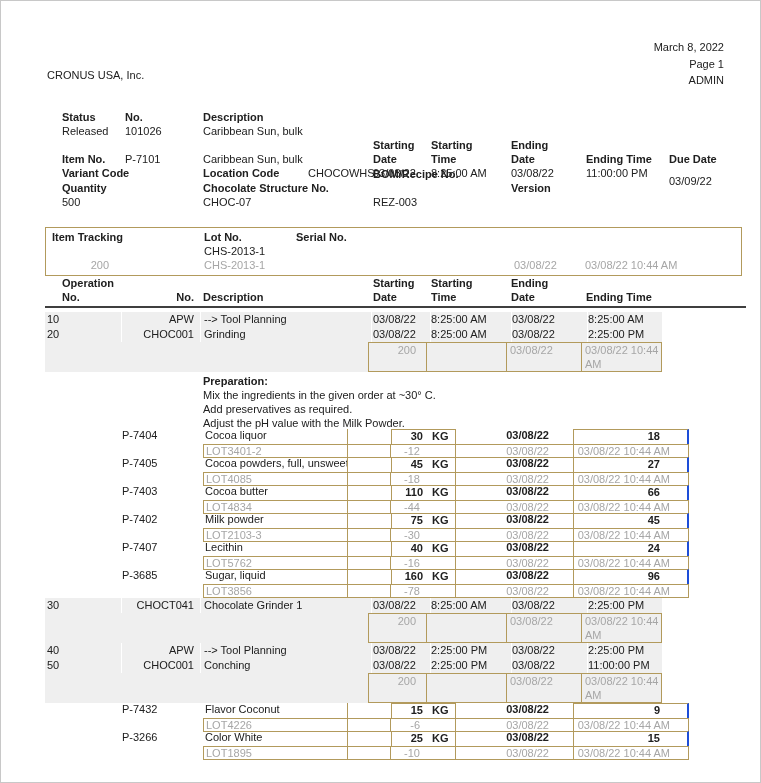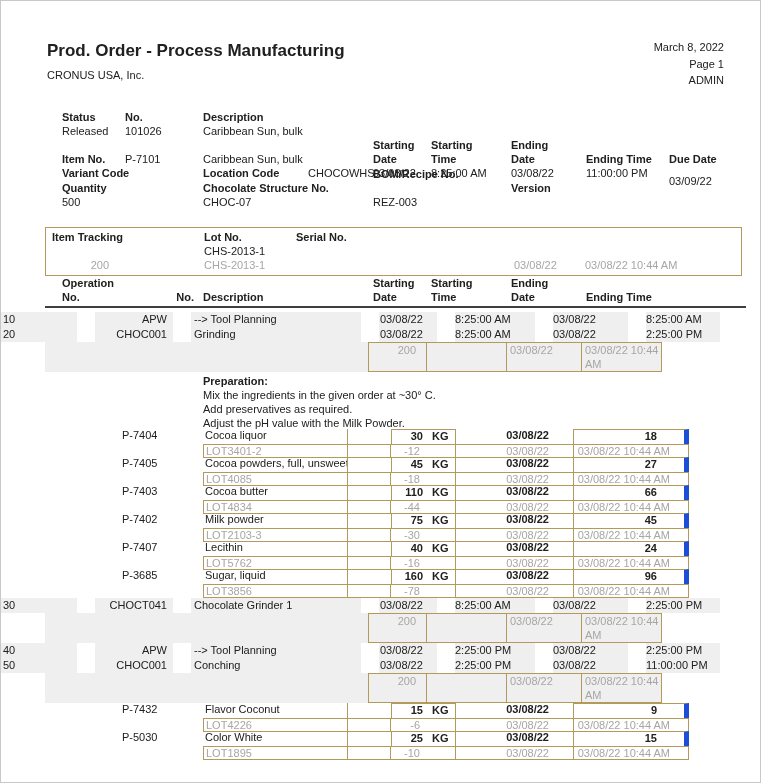--- a/index.html
+++ b/index.html
@@ -20,21 +20,21 @@
   
   .track{position:absolute;left:44px;top:226px;width:697px;height:49px;border:1px solid #b29a5c}
   .track .a{top:0}
   .t1{left:6px}.t3{left:158px}.t5{left:250px}
   .tqty{left:0;width:63px;text-align:right}
   .td1{left:468px}.td2{left:539px}
   
   .hr2{position:absolute;left:44px;top:305px;width:701px;border-top:2px solid #3f3f3f}
   
   .ops{position:absolute;left:0;top:311px;width:761px}
-  .oprow{width:669px;height:15px;display:grid;grid-template-columns:76px 78px 170px 58px 80px 75px 74px;column-gap:18px}
+  .oprow{margin-left:44px;width:669px;height:15px;display:grid;grid-template-columns:76px 78px 170px 58px 80px 75px 74px;column-gap:1px}
   .oprow>div{background:#efefef;line-height:15px;white-space:nowrap;overflow:hidden}
   .oprow .c1{padding-left:2px}
   .oprow .c2{text-align:right;padding-right:6px}
   .oprow .c3{padding-left:3px}
   .oprow .c4{padding-left:1px}
   .subrow{position:relative;margin-left:44px;width:617px;height:30px;background:#efefef;color:#a6a6a6}
   .subbox{position:absolute;left:323px;top:0;width:294px;height:30px;border:1px solid #b29a5c;display:grid;grid-template-columns:57px 80px 75px auto}
   .subbox>div{line-height:14px;padding-top:0}
   .subbox>div+div{border-left:1px solid #b29a5c}
   .subbox .s1{text-align:right;padding-right:10px}
@@ -42,37 +42,36 @@
   .subbox .s4{padding-left:3px;white-space:normal}
   .prep{margin-left:202px;height:57px;line-height:14px;padding-top:2px}
   
   .cp{margin-left:121px;width:567px;display:grid;grid-template-columns:81px 145px 43px 65px 118px 115px;height:14.5px;line-height:13.5px}
   .cp>div{white-space:nowrap;overflow:hidden}
   .cp.m .d2{padding-left:2px;border-right:1px solid #b29a5c}
   .cp.m .q{border:1px solid #b29a5c;border-bottom:none;display:flex;font-weight:bold}
   .cp.m .q .num{width:31px;text-align:right}
   .cp.m .q .uom{margin-left:9px}
   .cp.m .dt{border-right:1px solid #b29a5c;text-align:right;padding-right:24px;font-weight:bold}
-  .cp.m .out{border-top:1px solid #b29a5c;border-right:5px solid #1d4ed8;text-align:right;padding-right:27px;font-weight:bold}
+  .cp.m .out{border-top:1px solid #b29a5c;border-right:2px solid #1d4ed8;text-align:right;padding-right:27px;font-weight:bold}
   .cp.l{color:#a6a6a6}
   .cp.l>div{border-top:1px solid #b29a5c;border-bottom:1px solid #b29a5c}
   .cp.l .d1{border:none}
   .cp.l .d2{padding-left:2px;border-left:1px solid #b29a5c;border-right:1px solid #b29a5c}
   .cp.l .gp{border-right:1px solid #b29a5c}
   .cp.l .q{text-align:right;padding-right:35px;border-right:1px solid #b29a5c}
   .cp.l .dt{text-align:right;padding-right:24px;border-right:1px solid #b29a5c}
   .cp.l .out{text-align:right;padding-right:18px;border-right:1px solid #b29a5c}
   .pair+.pair{margin-top:-1px}
 </style>
 </head>
 <body>
 
 <div class="page">
 
-  <div class="title">Prod. Order - Process Manufacturing</div>
   <div class="company">CRONUS USA, Inc.</div>
   <div class="hmeta">
     <div>March 8, 2022</div>
     <div>Page 1</div>
     <div>ADMIN</div>
   </div>
 
   <span class="a x1 b" style="top:110px">Status</span>
   <span class="a x2 b" style="top:110px">No.</span>
   <span class="a x3 b" style="top:110px">Description</span>
@@ -368,21 +367,21 @@
         <div class="d2">LOT4226</div>
         <div class="gp"></div>
         <div class="q">-6</div>
         <div class="dt">03/08/22</div>
         <div class="out">03/08/22 10:44 AM</div>
       </div>
     </div>
 
     <div class="pair">
       <div class="cp m">
-        <div class="d1">P-5030</div>
+        <div class="d1">P-3266</div>
         <div class="d2">Color White</div>
         <div class="gp"></div>
         <div class="q">
             <span class="num">25</span>
             <span class="uom">KG</span>
           </div>
         <div class="dt">03/08/22</div>
         <div class="out">15</div>
       </div>
       <div class="cp l">

